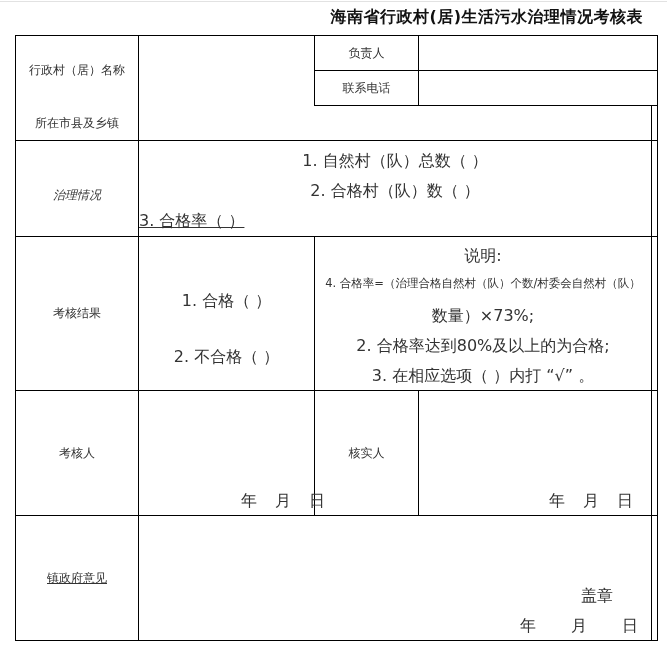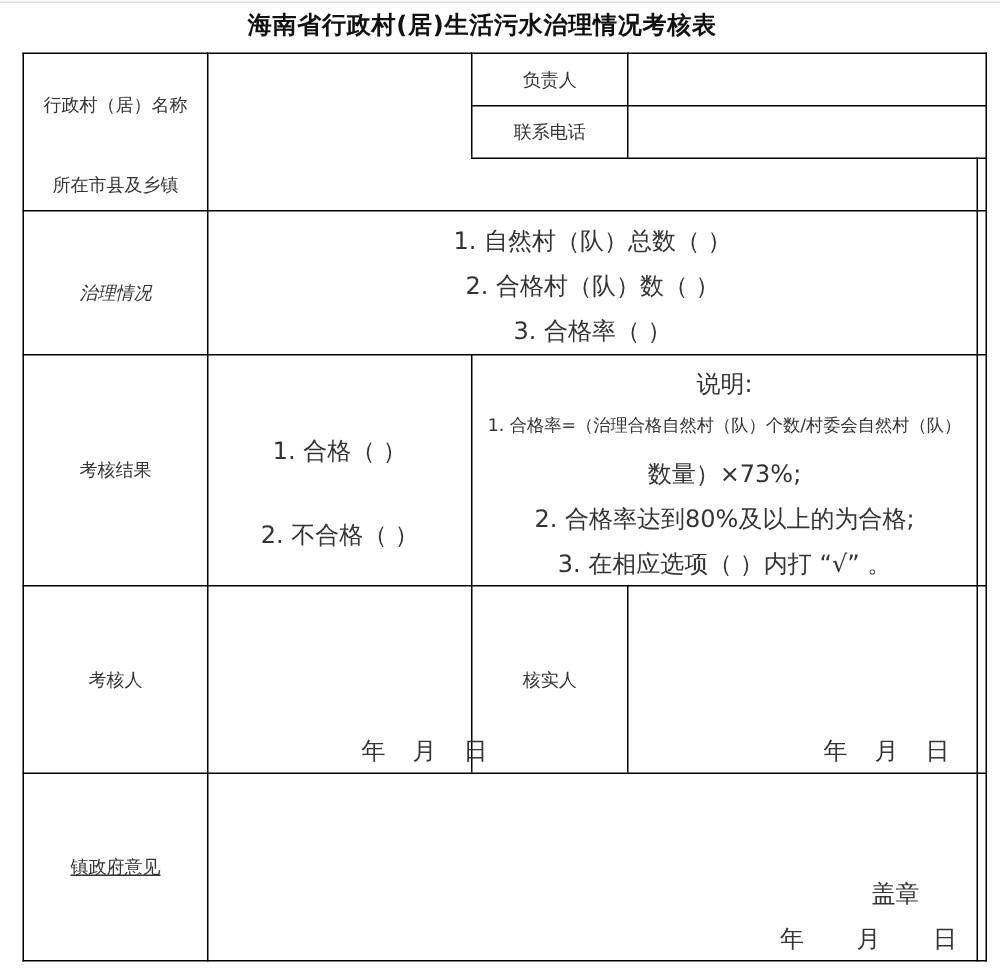--- a/index.html
+++ b/index.html
@@ -1,19 +1,19 @@
 <!DOCTYPE html>
 <html><head>
 <meta charset="utf-8">
 <style>
   html, body { margin: 0; padding: 0; background: #ffffff; }
   body { width: 667px; height: 646px; position: relative; overflow: hidden;
          font-family: "DejaVu Sans", "Liberation Sans", sans-serif; color: #222; font-size: 12px; }
   .topline { position: absolute; left: 0; top: 1px; width: 667px; height: 1px; background: #e2e2e2; }
-  .title { position: absolute; left: 0; top: 7px; width: 643px; text-align: center;
+  .title { position: absolute; left: 0; top: 7px; width: 643px; text-align: right;
            font-size: 16px; font-weight: bold; color: #111; letter-spacing: 0.5px; }
   .hl { position: absolute; height: 0; border-top: 1px solid #000; }
   .vl { position: absolute; width: 0; border-left: 1px solid #000; }
   .cell { position: absolute; display: flex; align-items: center; justify-content: center;
           text-align: center; font-size: 12px; color: #333; }
   .abs { position: absolute; font-size: 16px; color: #333; white-space: nowrap; }
 </style>
 </head>
 <body>
 
@@ -45,27 +45,27 @@
   <div class="cell" style="left:139px; top:36px; width:175px; height:69px;"></div>
   <div class="cell" style="left:315px; top:36px; width:103px; height:34px;">负责人</div>
   <div class="cell" style="left:419px; top:36px; width:238px; height:34px;"></div>
   <div class="cell" style="left:315px; top:71px; width:103px; height:34px;">联系电话</div>
   <div class="cell" style="left:419px; top:71px; width:238px; height:34px;"></div>
   <div class="cell" style="left:139px; top:106px; width:512px; height:34px;"></div>
 
   <div class="cell" style="left:16px; top:148px; width:122px; height:95px;font-style:italic;">治理情况</div>
   <div class="abs" style="left:139px; top:151px; width:512px; text-align:center;">1. 自然村（队）总数（    ）</div>
   <div class="abs" style="left:139px; top:181px; width:512px; text-align:center;">2. 合格村（队）数（   ）</div>
-  <div class="abs" style="left:139px; top:211px; width:512px; text-align:center;">3. 合格率（   ）</div>
+  <div class="abs" style="left:139px; top:211px; width:512px; text-decoration:underline;">3. 合格率（   ）</div>
 
   <div class="cell" style="left:16px; top:237px; width:122px; height:153px;">考核结果</div>
   <div class="abs" style="left:139px; top:291px; width:175px; text-align:center;">1. 合格（   ）</div>
   <div class="abs" style="left:139px; top:321px; width:175px; text-align:center;margin-top:26px;">2. 不合格（  ）</div>
   <div class="abs" style="left:315px; top:246px; width:336px; text-align:center;">说明:</div>
-  <div class="abs" style="left:315px; top:276px; width:336px; text-align:center; font-size:11.5px;">1. 合格率=（治理合格自然村（队）个数/村委会自然村（队）</div>
+  <div class="abs" style="left:315px; top:276px; width:336px; text-align:center; font-size:11.5px;">4. 合格率=（治理合格自然村（队）个数/村委会自然村（队）</div>
   <div class="abs" style="left:315px; top:306px; width:336px; text-align:center;">数量）×73%;</div>
   <div class="abs" style="left:315px; top:336px; width:336px; text-align:center;">2. 合格率达到80%及以上的为合格;</div>
   <div class="abs" style="left:315px; top:366px; width:336px; text-align:center;">3. 在相应选项（   ）内打 “√” 。</div>
 
   <div class="cell" style="left:16px; top:391px; width:122px; height:124px;">考核人</div>
   <div class="cell" style="left:139px; top:391px; width:175px; height:95px;"></div>
   <div class="abs" style="left:241px; top:491px; letter-spacing:1px;">年　月　日</div>
   <div class="cell" style="left:315px; top:391px; width:103px; height:124px;">核实人</div>
   <div class="cell" style="left:419px; top:391px; width:232px; height:95px;"></div>
   <div class="abs" style="left:549px; top:491px; letter-spacing:1px;">年　月　日</div>

